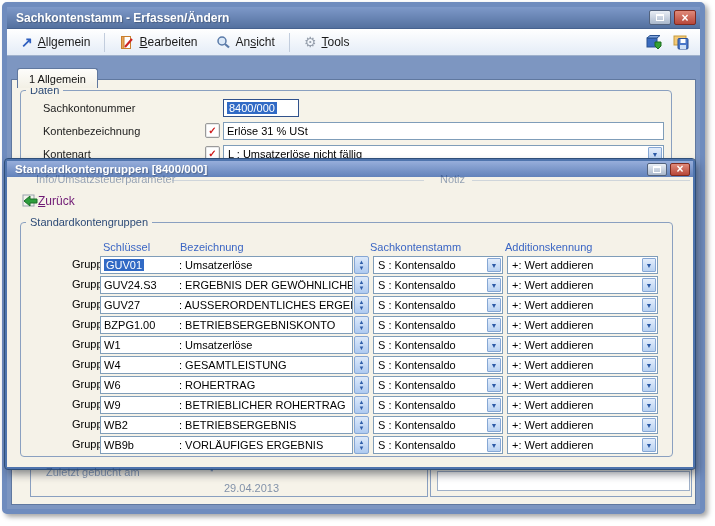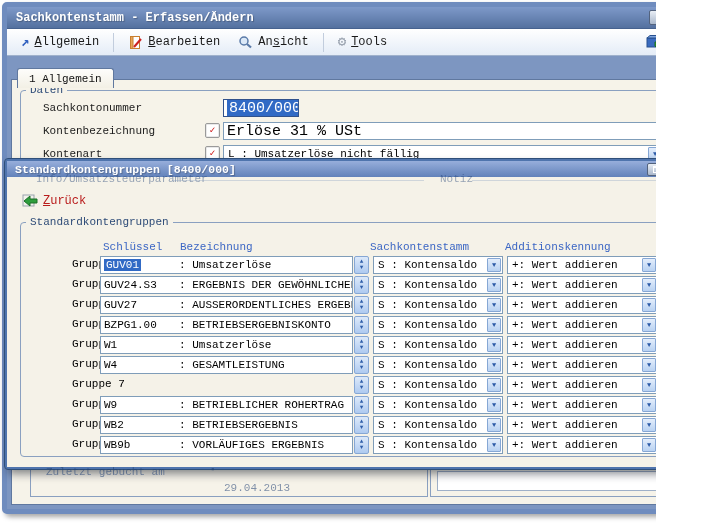--- a/index.html
+++ b/index.html
@@ -1,18 +1,18 @@
 <!DOCTYPE html>
 <html><head>
 <meta charset="utf-8">
 <style>
   html,body{margin:0;padding:0;background:#ffffff;}
   *{box-sizing:border-box;}
-  .stage{position:relative;width:656px;height:526px;overflow:hidden;
-         font-family:Liberation Mono, monospace;font-size:11px;color:#000;}
+  .stage{position:relative;width:715px;height:526px;overflow:hidden;
+         font-family:Liberation Sans, sans-serif;font-size:11px;color:#000;}
 
   
   .main-window{position:absolute;left:2px;top:2px;width:703px;height:512px;
     border:5px solid #6f8cbe;border-radius:5px;background:#7d96c1;
     box-shadow:3px 3px 5px rgba(0,0,0,.35);}
   .titlebar{position:absolute;left:0;top:0;right:0;height:22px;
     background:linear-gradient(#7e99c9,#54719f);display:flex;align-items:center;
     padding:0 4px 0 9px;border-bottom:1px solid #46628f;}
   .titlebar .title{color:#fff;font-weight:bold;font-size:12px;white-space:nowrap;
     text-shadow:1px 1px 1px rgba(0,0,0,.25);}
@@ -43,21 +43,21 @@
     border-radius:3px 3px 0 0;display:flex;align-items:center;font-size:11px;color:#111;}
   .panel{position:absolute;left:4px;right:4px;top:23px;bottom:4px;z-index:1;
     background:#f6f3e9;border:1px solid #60789f;}
 
   .groupbox{position:absolute;border:1px solid #8aa0c0;border-radius:4px;}
   .group-label{position:absolute;background:#f6f3e9;padding:0 4px;color:#2d4b77;
     font-size:11px;white-space:nowrap;z-index:2;}
 
   .field-label{position:absolute;color:#1b1b1b;font-size:11px;white-space:nowrap;}
   .xp-input{position:absolute;background:#fff;border:1px solid #7f9db9;height:18px;
-    font-size:15px;display:flex;align-items:center;padding:0 3px;overflow:hidden;white-space:nowrap;}
+    font-size:11px;display:flex;align-items:center;padding:0 3px;overflow:hidden;white-space:nowrap;}
   .xp-input.focused{border:1px solid #31528c;}
   .sel-text{background:#316ac5;color:#fff;padding:0 2px;}
   .check-btn{position:absolute;width:15px;height:15px;background:#fff;border:1px solid #9a9a9a;
     border-radius:2px;display:flex;align-items:center;justify-content:center;
     color:#cf1b1b;font-weight:bold;font-size:10px;line-height:1;box-shadow:inset 0 0 0 1px #e9e9e9;}
   .combo{position:absolute;background:#fff;border:1px solid #7f9db9;height:18px;
     font-size:11px;display:flex;align-items:center;padding:0 18px 0 4px;overflow:hidden;white-space:nowrap;}
   .combo .arrow-btn{position:absolute;right:1px;top:1px;bottom:1px;width:14px;
     background:linear-gradient(#e3edfb,#b9d2f2);border:1px solid #86a7d4;border-radius:1px;
     display:flex;align-items:center;justify-content:center;color:#2c5aa6;font-size:7px;line-height:1;}
@@ -76,21 +76,21 @@
     background:#f5f2e8;box-shadow:3px 5px 8px rgba(20,25,40,.5);}
   .dlg-titlebar{position:absolute;left:0;top:0;right:0;height:16px;
     background:linear-gradient(#97aedb,#6282ba);display:flex;align-items:center;
     padding:0 3px 0 8px;}
   .dlg-titlebar .title{color:#fff;font-weight:bold;font-size:11.5px;white-space:nowrap;
     text-shadow:1px 1px 1px rgba(0,0,0,.25);}
   .dlg-titlebar .winbtn{width:20px;height:13px;}
   .dlg-client{position:absolute;left:0;top:16px;right:0;bottom:0;background:#f5f2e8;}
 
   .back-btn{position:absolute;left:11px;top:13px;height:22px;display:flex;align-items:center;
-    gap:5px;padding:0 4px;font-size:12px;color:#b91c1c;}
+    padding:0 4px;font-size:12px;color:#701a75;}
   .back-btn .key{text-decoration:underline;}
 
   .col-header{position:absolute;top:64px;color:#3b66c4;font-size:11px;white-space:nowrap;}
 
   .rows-wrap{position:absolute;left:0;top:79px;right:0;}
   .grid-row{position:relative;height:18px;margin-bottom:2px;}
   .row-label{position:absolute;left:65px;top:2px;color:#000;}
   .key-field{position:absolute;left:93px;width:253px;top:0;height:18px;background:#fff;
     border:1px solid #7f9db9;display:flex;align-items:center;overflow:hidden;white-space:nowrap;}
   .key-field .key{margin-left:3px;}
@@ -355,20 +355,24 @@
       <span>S : Kontensaldo</span>
       <span class="arrow-btn">▼</span>
     </div>
     <div class="combo addn">
       <span>+: Wert addieren</span>
       <span class="arrow-btn">▼</span>
     </div>
   </div>
           <div class="grid-row">
     <span class="row-label">Gruppe 7</span>
+    <div class="key-field">
+      <span class="key">W6</span>
+      <span class="desc">: ROHERTRAG</span>
+    </div>
     <div class="spin-btn">
       <span>▲</span>
       <span>▼</span>
     </div>
     <div class="combo wert">
       <span>S : Kontensaldo</span>
       <span class="arrow-btn">▼</span>
     </div>
     <div class="combo addn">
       <span>+: Wert addieren</span>

